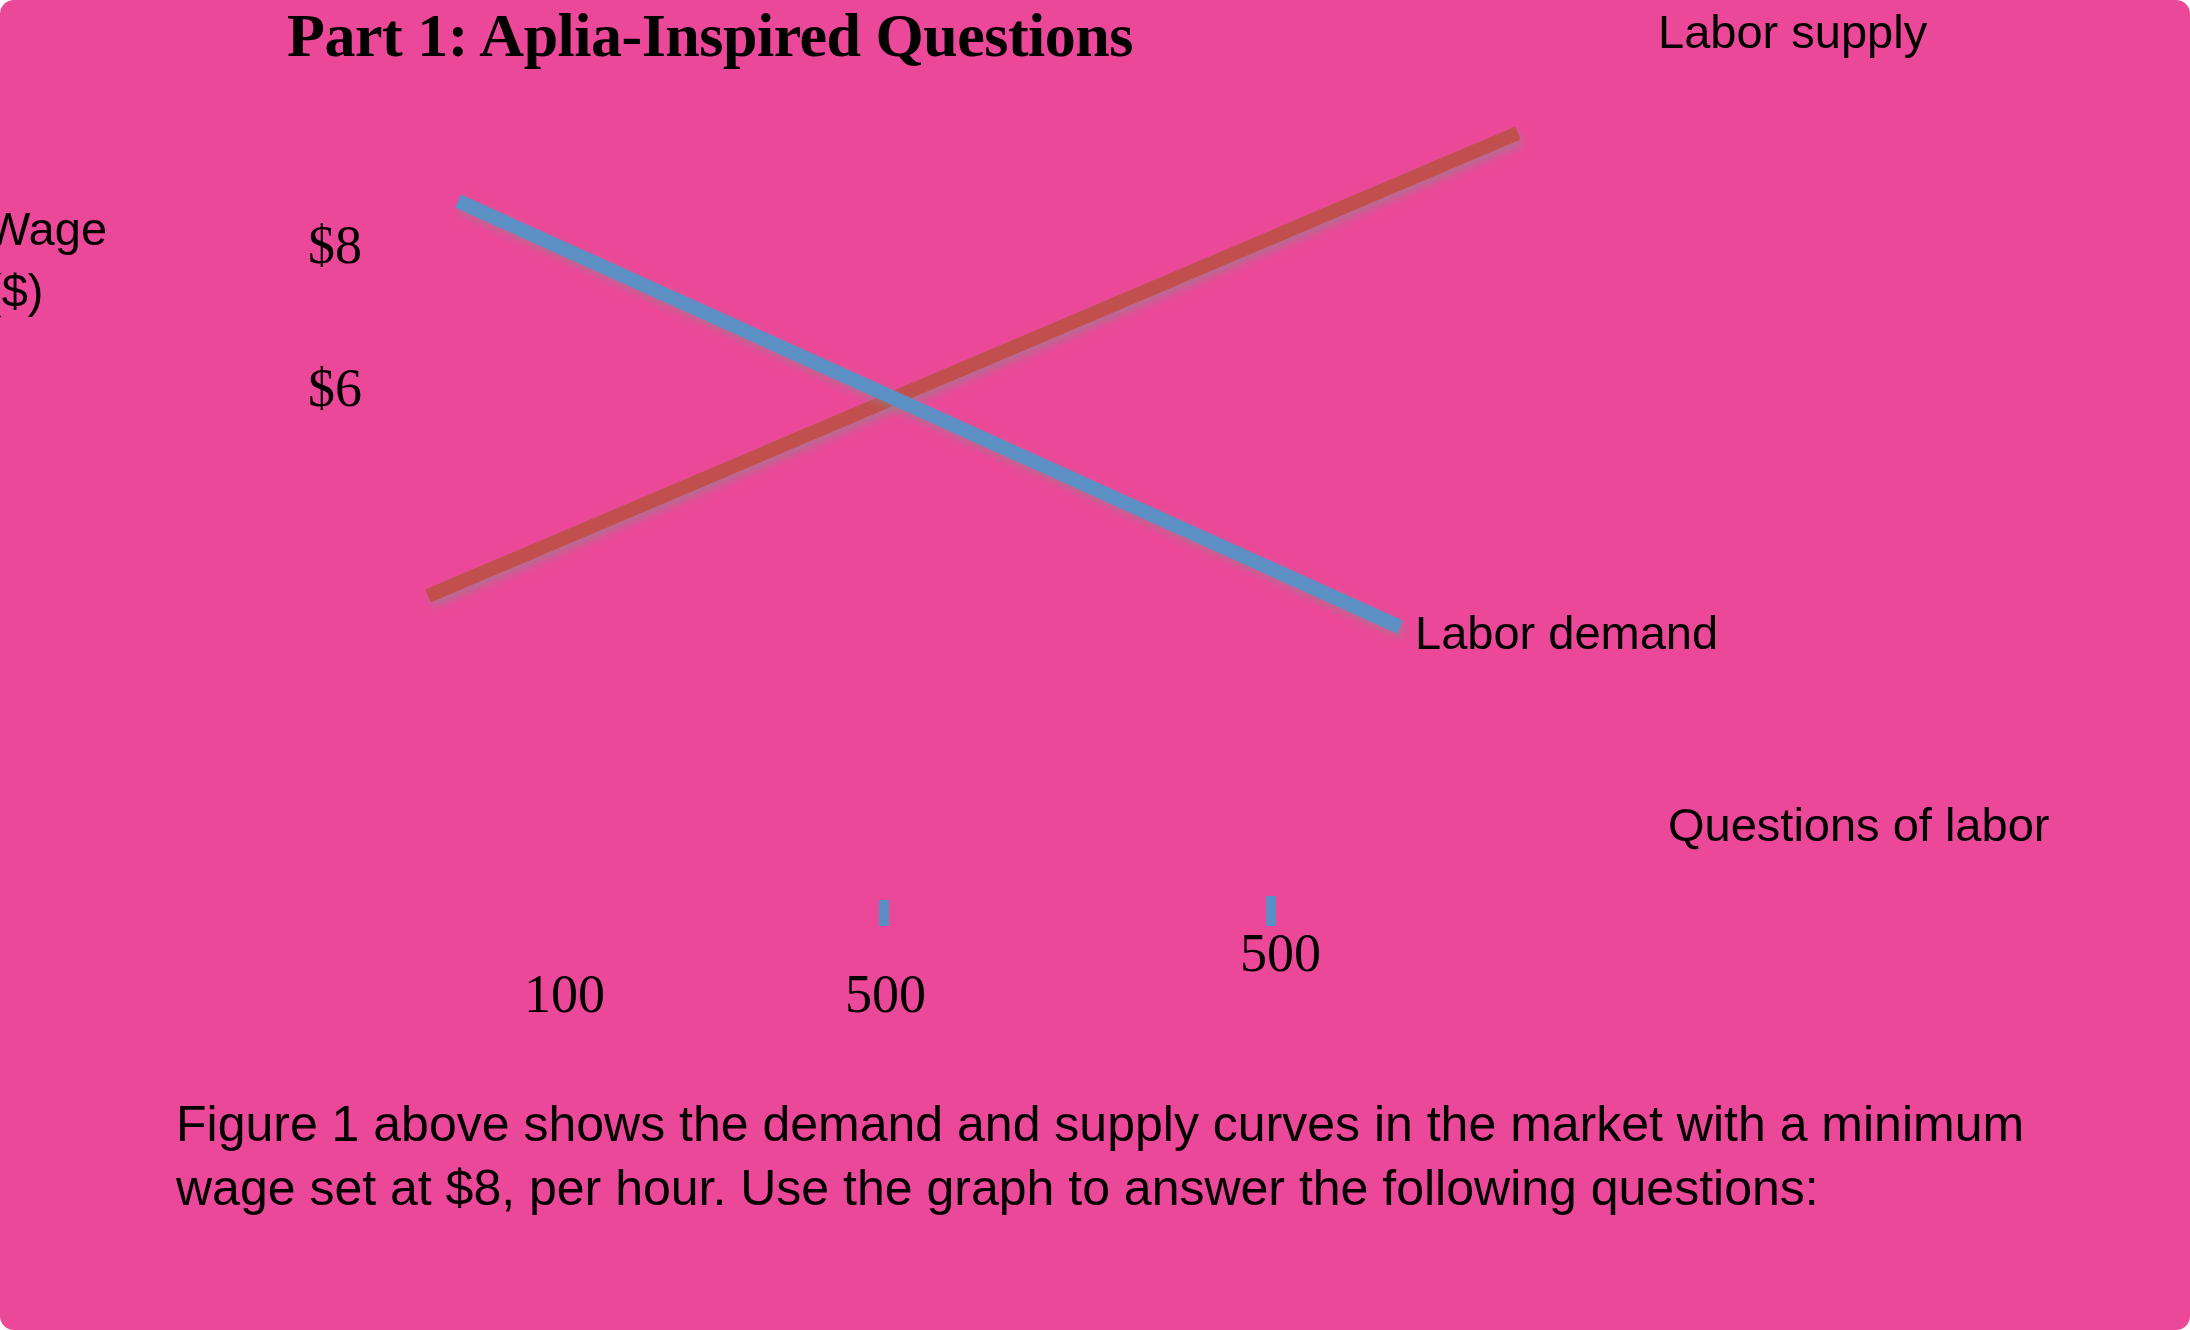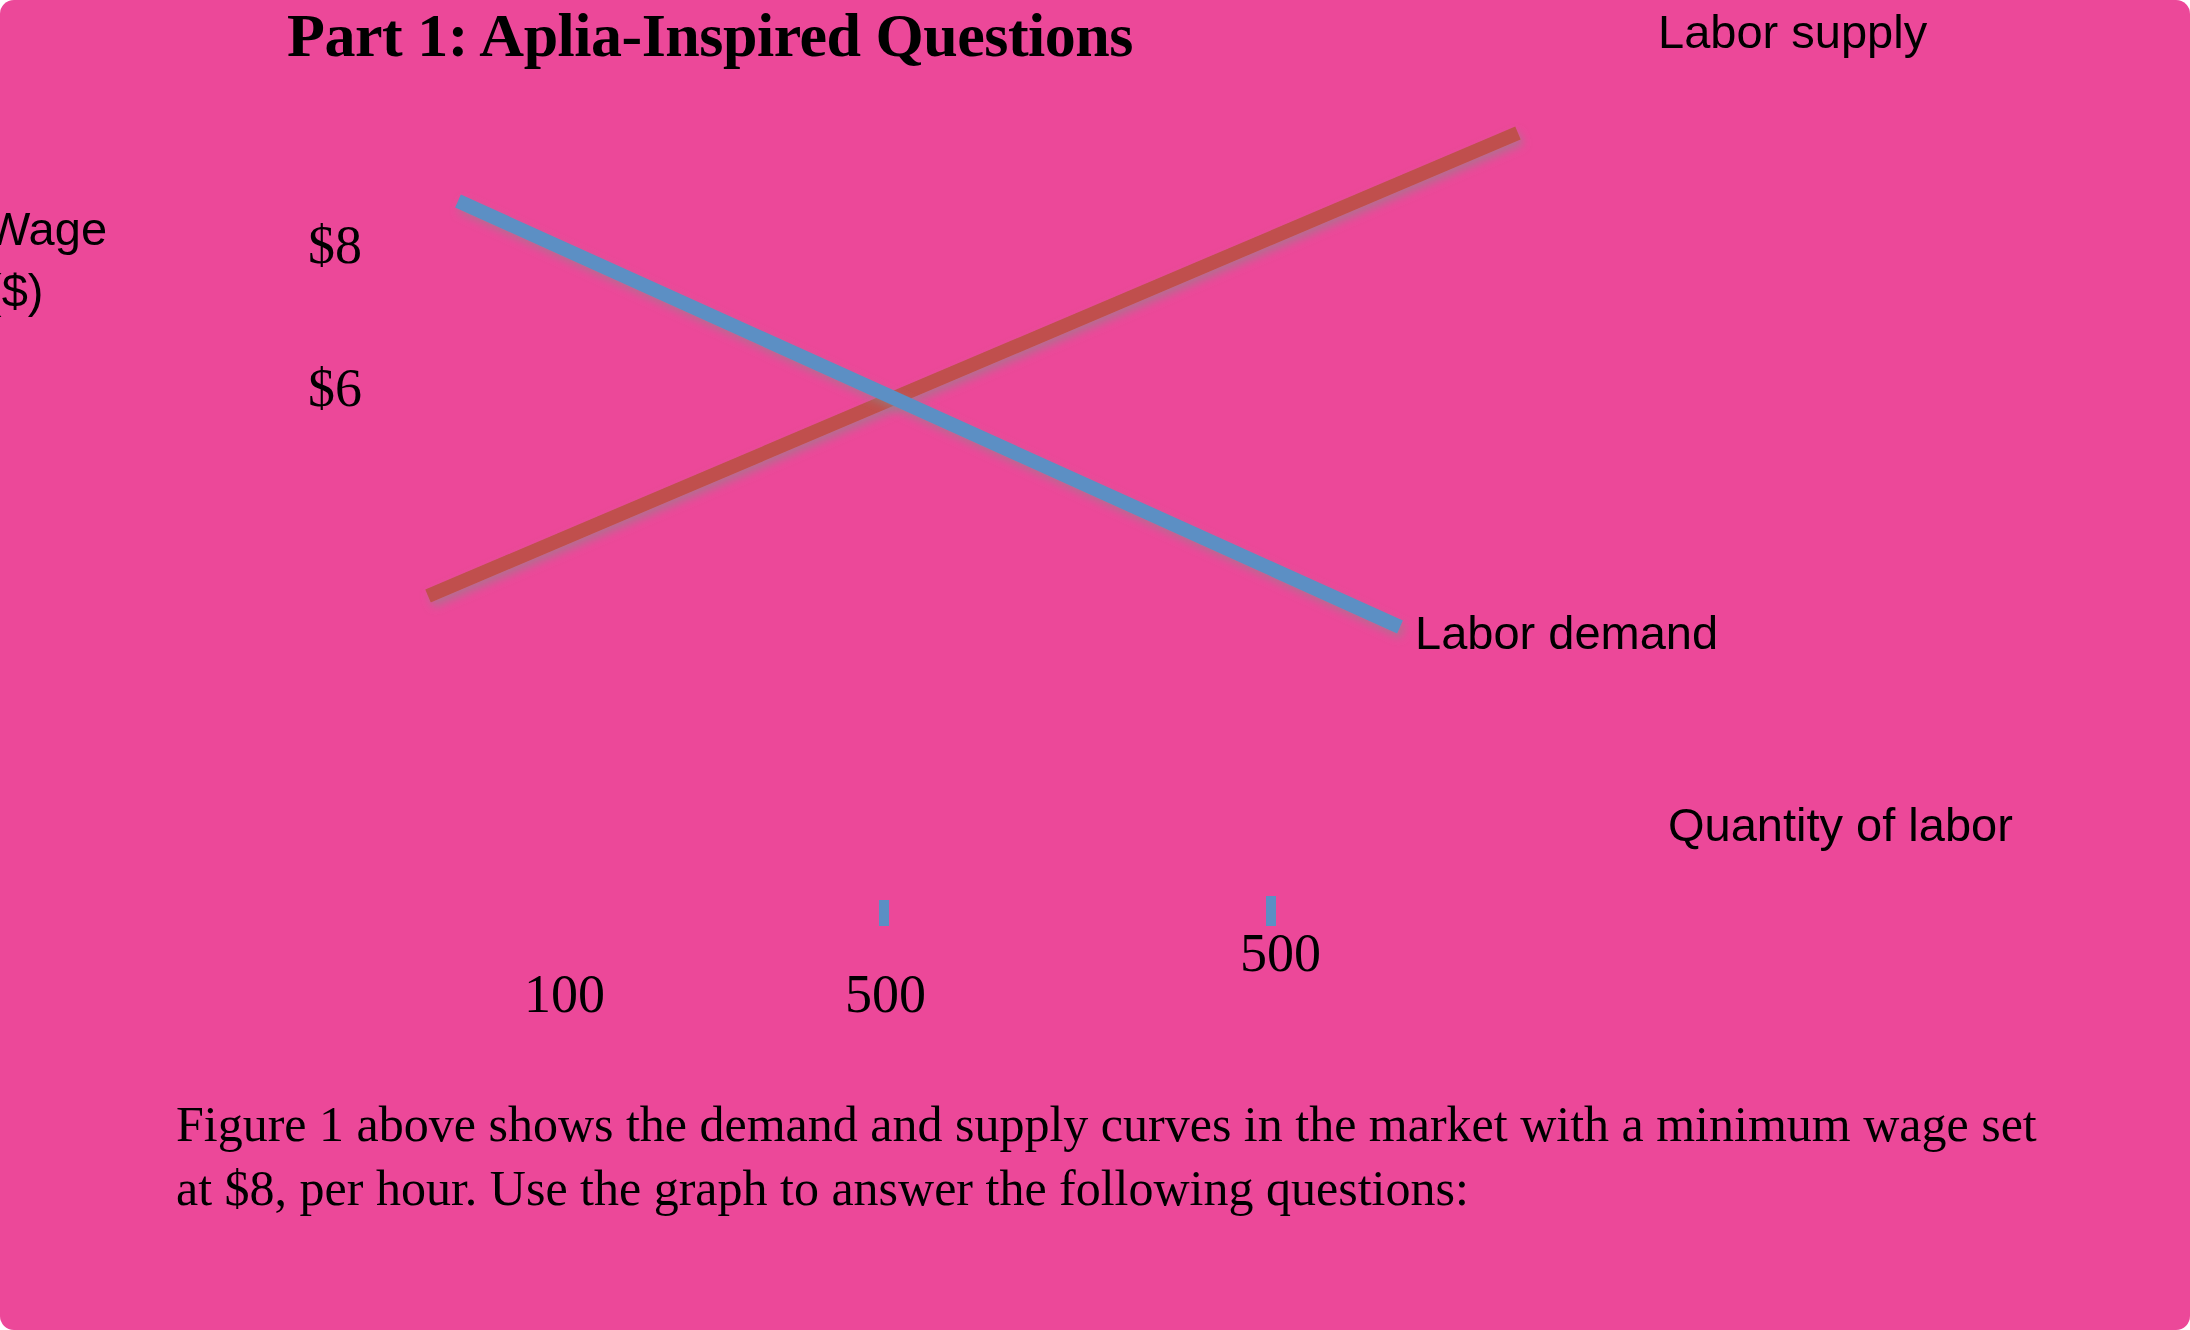--- a/index.html
+++ b/index.html
@@ -85,21 +85,21 @@
     width: 2190px;
     height: 1330px;
     pointer-events: none;
   }
 
   
   #figure-caption {
     left: 176px;
     top: 1092px;
     width: 1880px;
-    font-family: Liberation Serif, serif;
+    font-family: Liberation Sans, sans-serif;
     font-size: 50px;
     line-height: 64px;
   }
 </style>
 </head>
 <body>
 
 <div id="page">
 
   <div id="title" class="abs">Part 1: Aplia-Inspired Questions</div>
@@ -138,21 +138,21 @@
   <div id="labor-supply-label" class="abs gl">Labor supply</div>
 
   <div id="labor-demand-label" class="abs gl">Labor demand</div>
 
   <div id="wage-axis-label" class="abs gl">
     <div>Wage</div>
     <div>($)</div>
   </div>
 
   <div id="quantity-axis-label" class="abs gl">
-    <div>Quantity of labor</div>
+    <div>Questions of labor</div>
   </div>
 
   <div id="tick-y-8" class="abs tick">$8</div>
   <div id="tick-y-6" class="abs tick">$6</div>
 
   <div id="tick-x-100" class="abs tick">100</div>
   <div id="tick-x-300" class="abs tick">500</div>
   <div id="tick-x-500" class="abs tick">500</div>
 
   <div id="figure-caption" class="abs">Figure 1 above shows the demand and supply curves in the market with a minimum wage set at $8, per hour. Use the graph to answer the following questions:</div>

